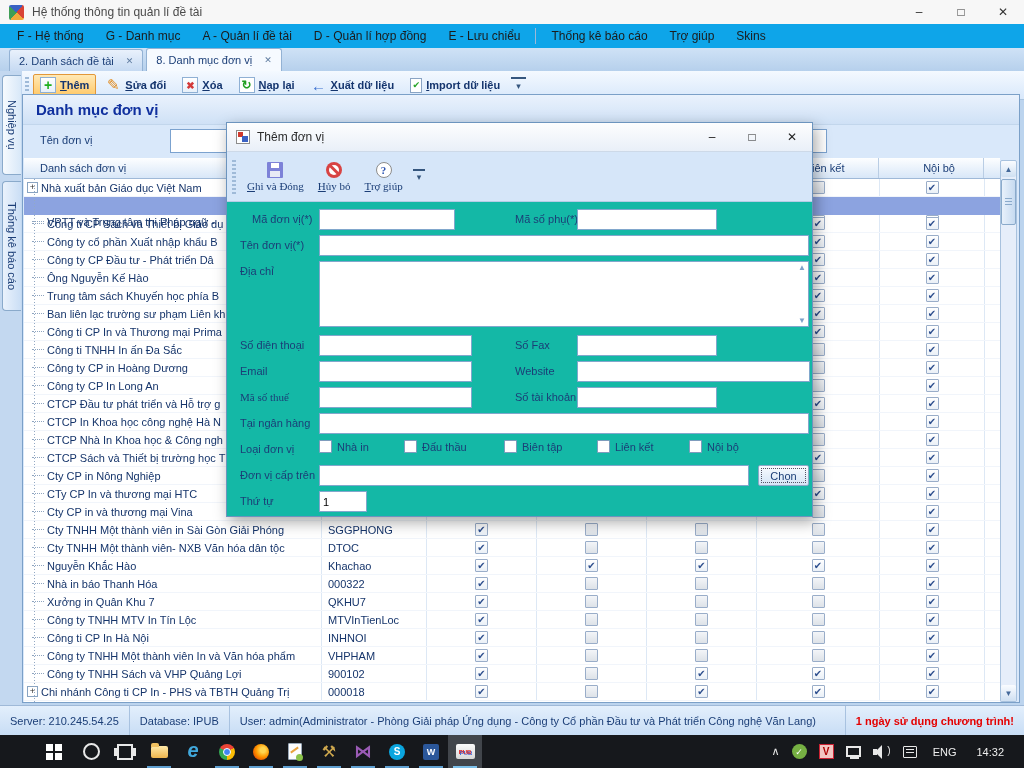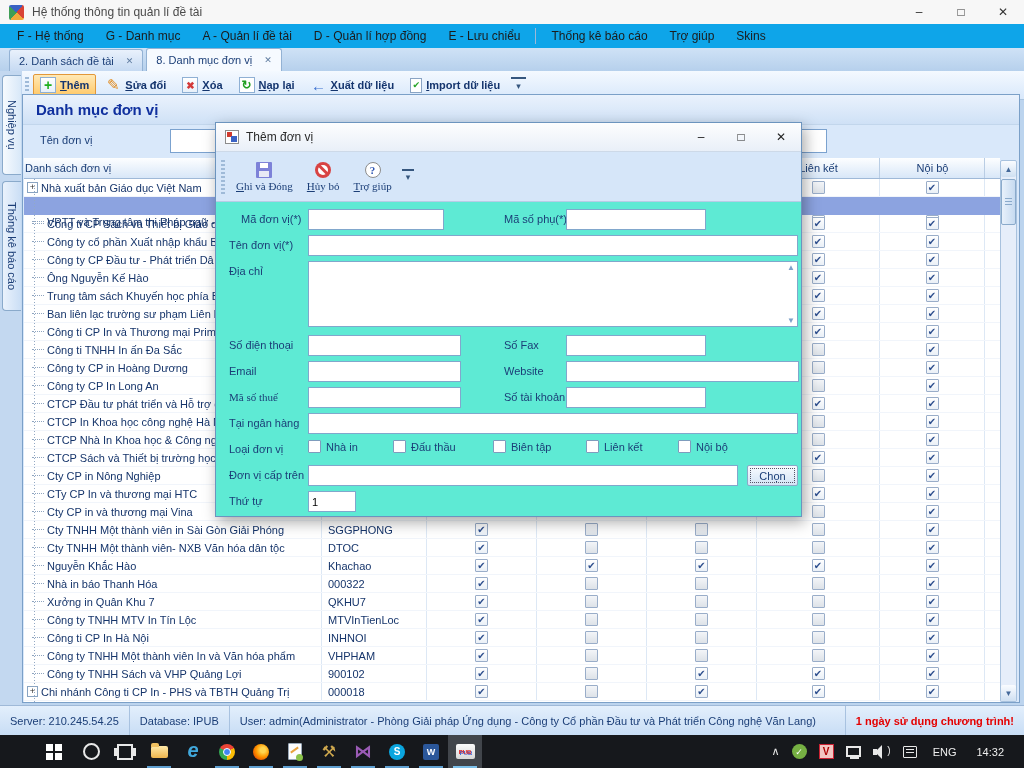--- a/index.html
+++ b/index.html
@@ -51,21 +51,21 @@
   .side-tab:nth-child(2){top:110px;height:130px;}
 
   
   .panel-frame{position:absolute;left:22px;top:94px;width:998px;height:609px;border:1px solid #7ba0c8;background:#d9e8fa;box-sizing:border-box;}
   .panel-header{position:absolute;left:23px;top:95px;width:996px;height:30px;background:linear-gradient(#eaf2fd,#cfe1f6);border-bottom:1px solid #c2d6ec;display:flex;align-items:center;padding-left:13px;box-sizing:border-box;font-size:15px;font-weight:bold;color:#10309e;}
   .search-label{position:absolute;left:40px;top:134px;font-size:11px;color:#1b3e77;}
   .search-input{position:absolute;left:170px;top:129px;width:657px;height:24px;border:1px solid #7ba2cf;background:#fff;box-sizing:border-box;font-size:11px;padding:0 4px;}
 
   
   .grid-header{position:absolute;left:24px;top:158px;width:976px;height:21px;display:flex;background:linear-gradient(#fdfeff,#d8e7f8);border-bottom:1px solid #9fb9d8;box-sizing:border-box;}
-  .gh-cell{display:flex;align-items:center;padding-left:1px;font-size:11px;color:#1b3e77;border-right:1px solid #b9cde4;box-sizing:border-box;overflow:hidden;white-space:nowrap;}
+  .gh-cell{display:flex;align-items:center;padding-left:16px;font-size:11px;color:#1b3e77;border-right:1px solid #b9cde4;box-sizing:border-box;overflow:hidden;white-space:nowrap;}
   .grid-body{position:absolute;left:24px;top:179px;width:976px;height:523px;background:#fff;overflow:hidden;}
   .grid-body::before{content:"";position:absolute;left:10px;top:0;bottom:0;width:1px;background:repeating-linear-gradient(to bottom,#93a9c4 0 1px,transparent 1px 3px);}
   .grow{display:flex;height:18px;align-items:center;background:#fff;border-bottom:1px solid #f1f5fb;box-sizing:border-box;}
   .grow.sel{background:#8ca3e0;border-bottom-color:#8ca3e0;}
   .gc{height:100%;display:flex;align-items:center;overflow:hidden;border-right:1px solid #dde8f5;box-sizing:border-box;white-space:nowrap;}
   .grow.sel .gc{border-right-color:#8ca3e0;margin-top:32px;}
   .col-name{width:298px;}
   .col-code{width:105px;padding-left:6px;font-size:11px;color:#16356b;}
   .col-nha_in{width:110px;justify-content:center;}
   .col-dau_thau{width:110px;justify-content:center;}
@@ -130,21 +130,21 @@
   .tri-network-icon::after{content:"";position:absolute;left:2px;bottom:-4px;width:9px;height:2px;background:#e8e8e8;}
   .tri-volume-icon{width:18px;height:14px;}
   .tri-volume-icon::before{content:"";position:absolute;left:0;top:4px;width:4px;height:6px;background:#e8e8e8;}
   .tri-volume-icon::after{content:"";position:absolute;left:2px;top:0;border:7px solid transparent;border-right:7px solid #e8e8e8;border-left:none;}
   .tri-volume-icon span{position:absolute;right:0;top:0;font-size:10px;color:#e8e8e8;}
   .tri-action-center-icon{width:14px;height:12px;border:1.5px solid #e8e8e8;border-radius:1px;box-sizing:border-box;}
   .tri-action-center-icon::before{content:"";position:absolute;left:2px;right:2px;top:2px;height:1.5px;background:#e8e8e8;box-shadow:0 3px 0 #e8e8e8;}
   .tray-lang,.tray-time{color:#eee;font-size:11px;margin:0 10px;}
 
   
-  .dialog{position:absolute;left:215px;top:122px;width:587px;height:395px;background:#5eead4;border:1px solid #6c94be;box-shadow:3px 5px 14px rgba(0,0,0,.35);box-sizing:border-box;z-index:10;}
+  .dialog{position:absolute;left:226px;top:122px;width:587px;height:395px;background:#14b8a6;border:1px solid #6c94be;box-shadow:3px 5px 14px rgba(0,0,0,.35);box-sizing:border-box;z-index:10;}
   .dlg-titlebar{height:28px;background:linear-gradient(#fdfdfe,#e9eff8);border-bottom:1px solid #cdd9e8;display:flex;align-items:center;}
   .dlg-ic{position:relative;width:14px;height:14px;margin:0 7px 0 9px;background:#fff;border:1px solid #8c8c8c;box-sizing:border-box;}
   .dlg-ic::before{content:"";position:absolute;left:1px;top:1px;width:5px;height:5px;background:#d03a2e;}
   .dlg-ic::after{content:"";position:absolute;right:1px;bottom:1px;width:6px;height:6px;background:#3a62c4;}
   .dlg-title{font-size:12px;color:#2b2b2b;}
   .dlg-controls{margin-left:auto;display:flex;height:100%;}
   .dlg-btn{width:40px;height:100%;display:flex;align-items:center;justify-content:center;font-size:12px;color:#222;}
   .dlg-toolbar{height:49px;background:#d6e6f9;border-bottom:1px solid #b6cce6;display:flex;align-items:center;}
   .dlg-grip{width:4px;height:34px;margin:0 4px 0 5px;background:repeating-linear-gradient(to bottom,#9fbad8 0 2px,transparent 2px 4px);}
   .dtb-btn{display:flex;flex-direction:column;align-items:center;justify-content:center;padding:2px 7px;height:44px;box-sizing:border-box;}

